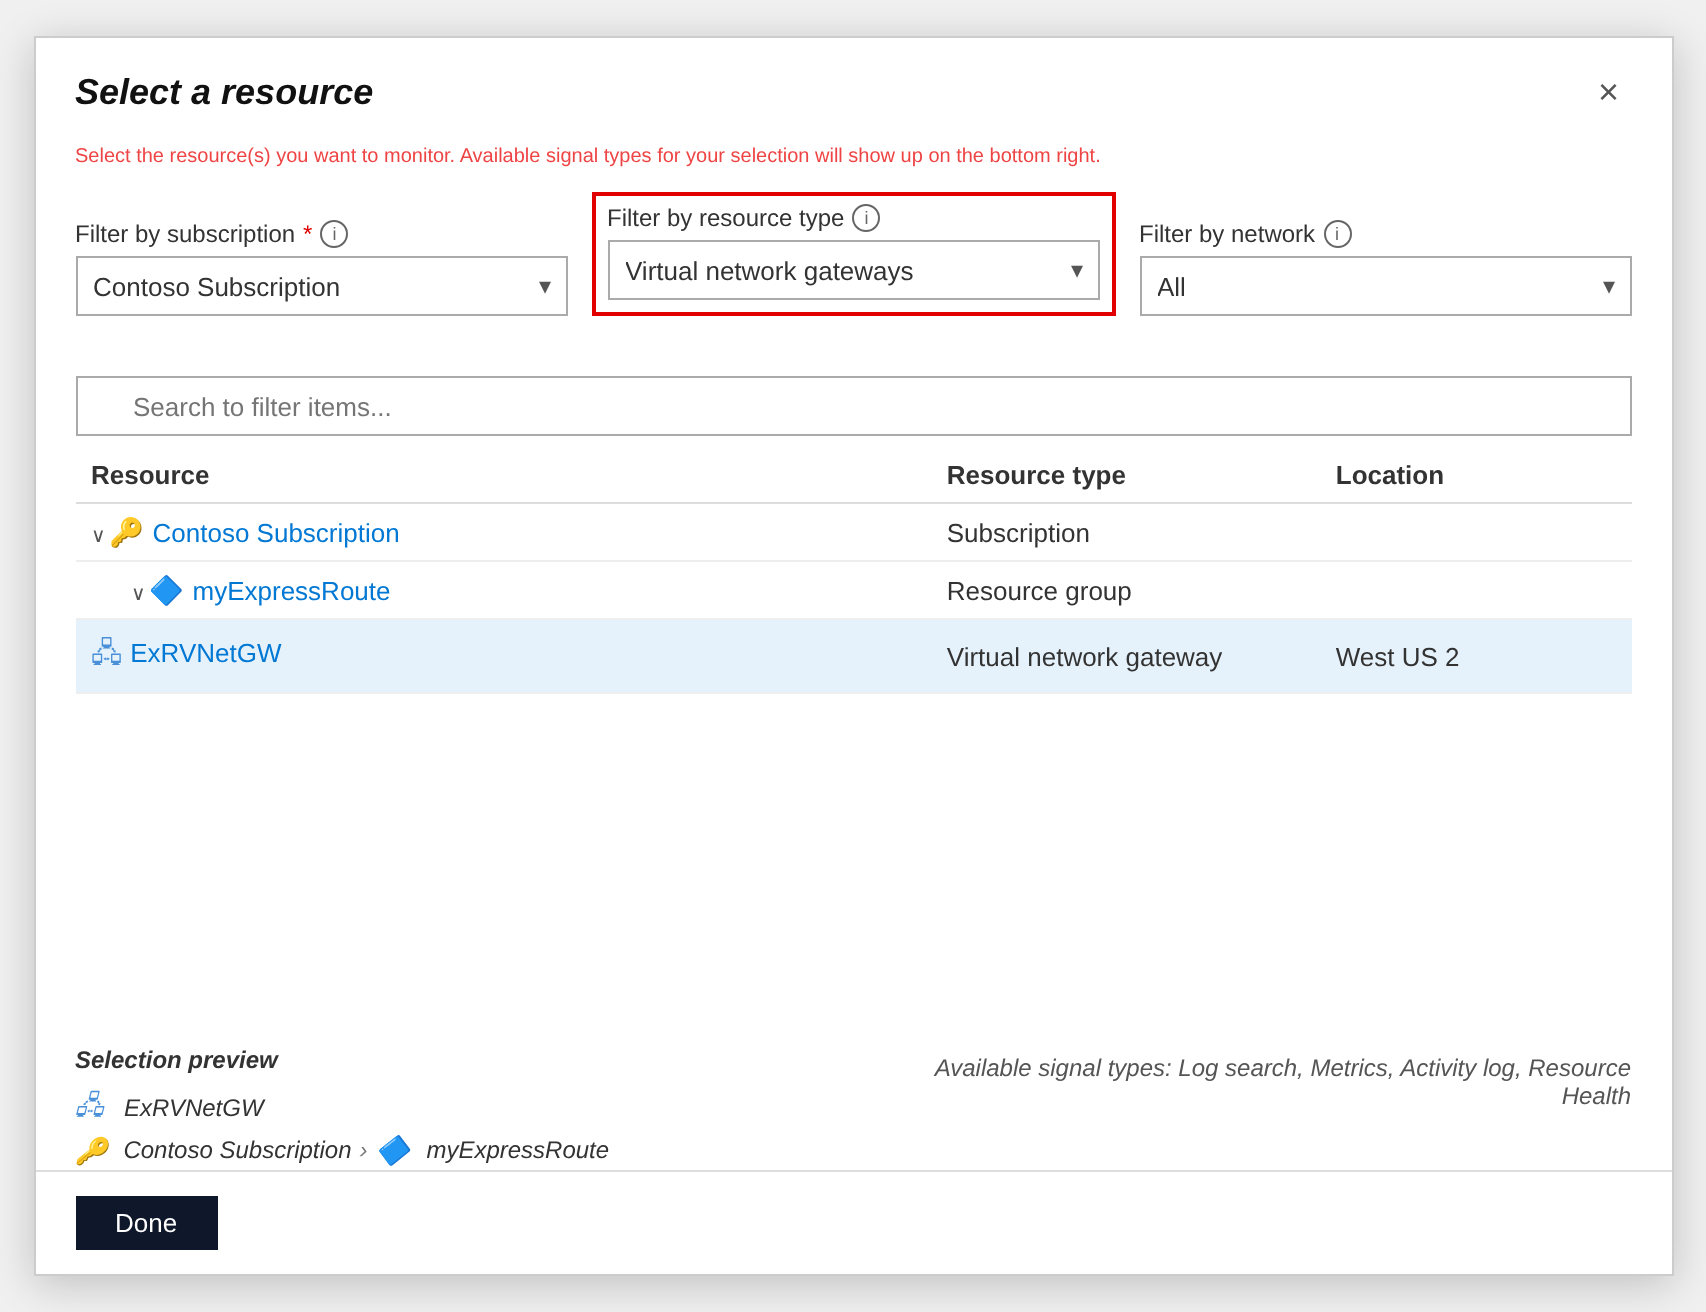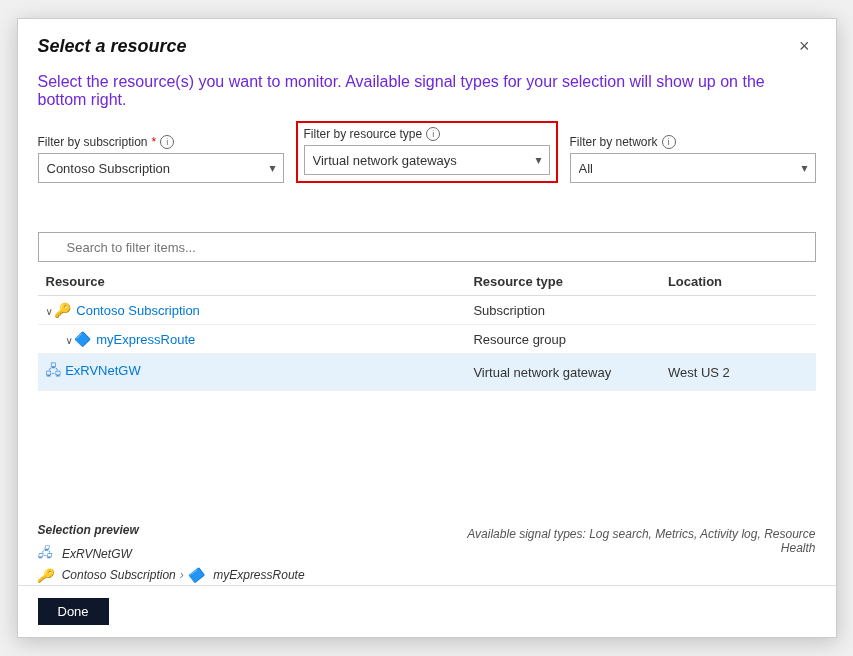--- a/index.html
+++ b/index.html
@@ -45,29 +45,29 @@
       padding: 2px 6px;
       line-height: 1;
     }
     .dialog-body {
       padding: 8px 20px 0 20px;
       flex: 1;
       display: flex;
       flex-direction: column;
     }
     .info-text {
-      color: #6d28d9;
-      font-size: 16px;
+      color: #ef4444;
+      font-size: 10px;
       margin-bottom: 12px;
       text-decoration: none;
     }
     .filters-row {
       display: flex;
       gap: 12px;
-      margin-bottom: 25px;
+      margin-bottom: 6px;
       align-items: flex-end;
     }
     .filter-group {
       display: flex;
       flex-direction: column;
       flex: 1;
     }
     .filter-group.highlighted {
       border: 2px solid #e00000;
       padding: 4px 6px 6px 6px;

